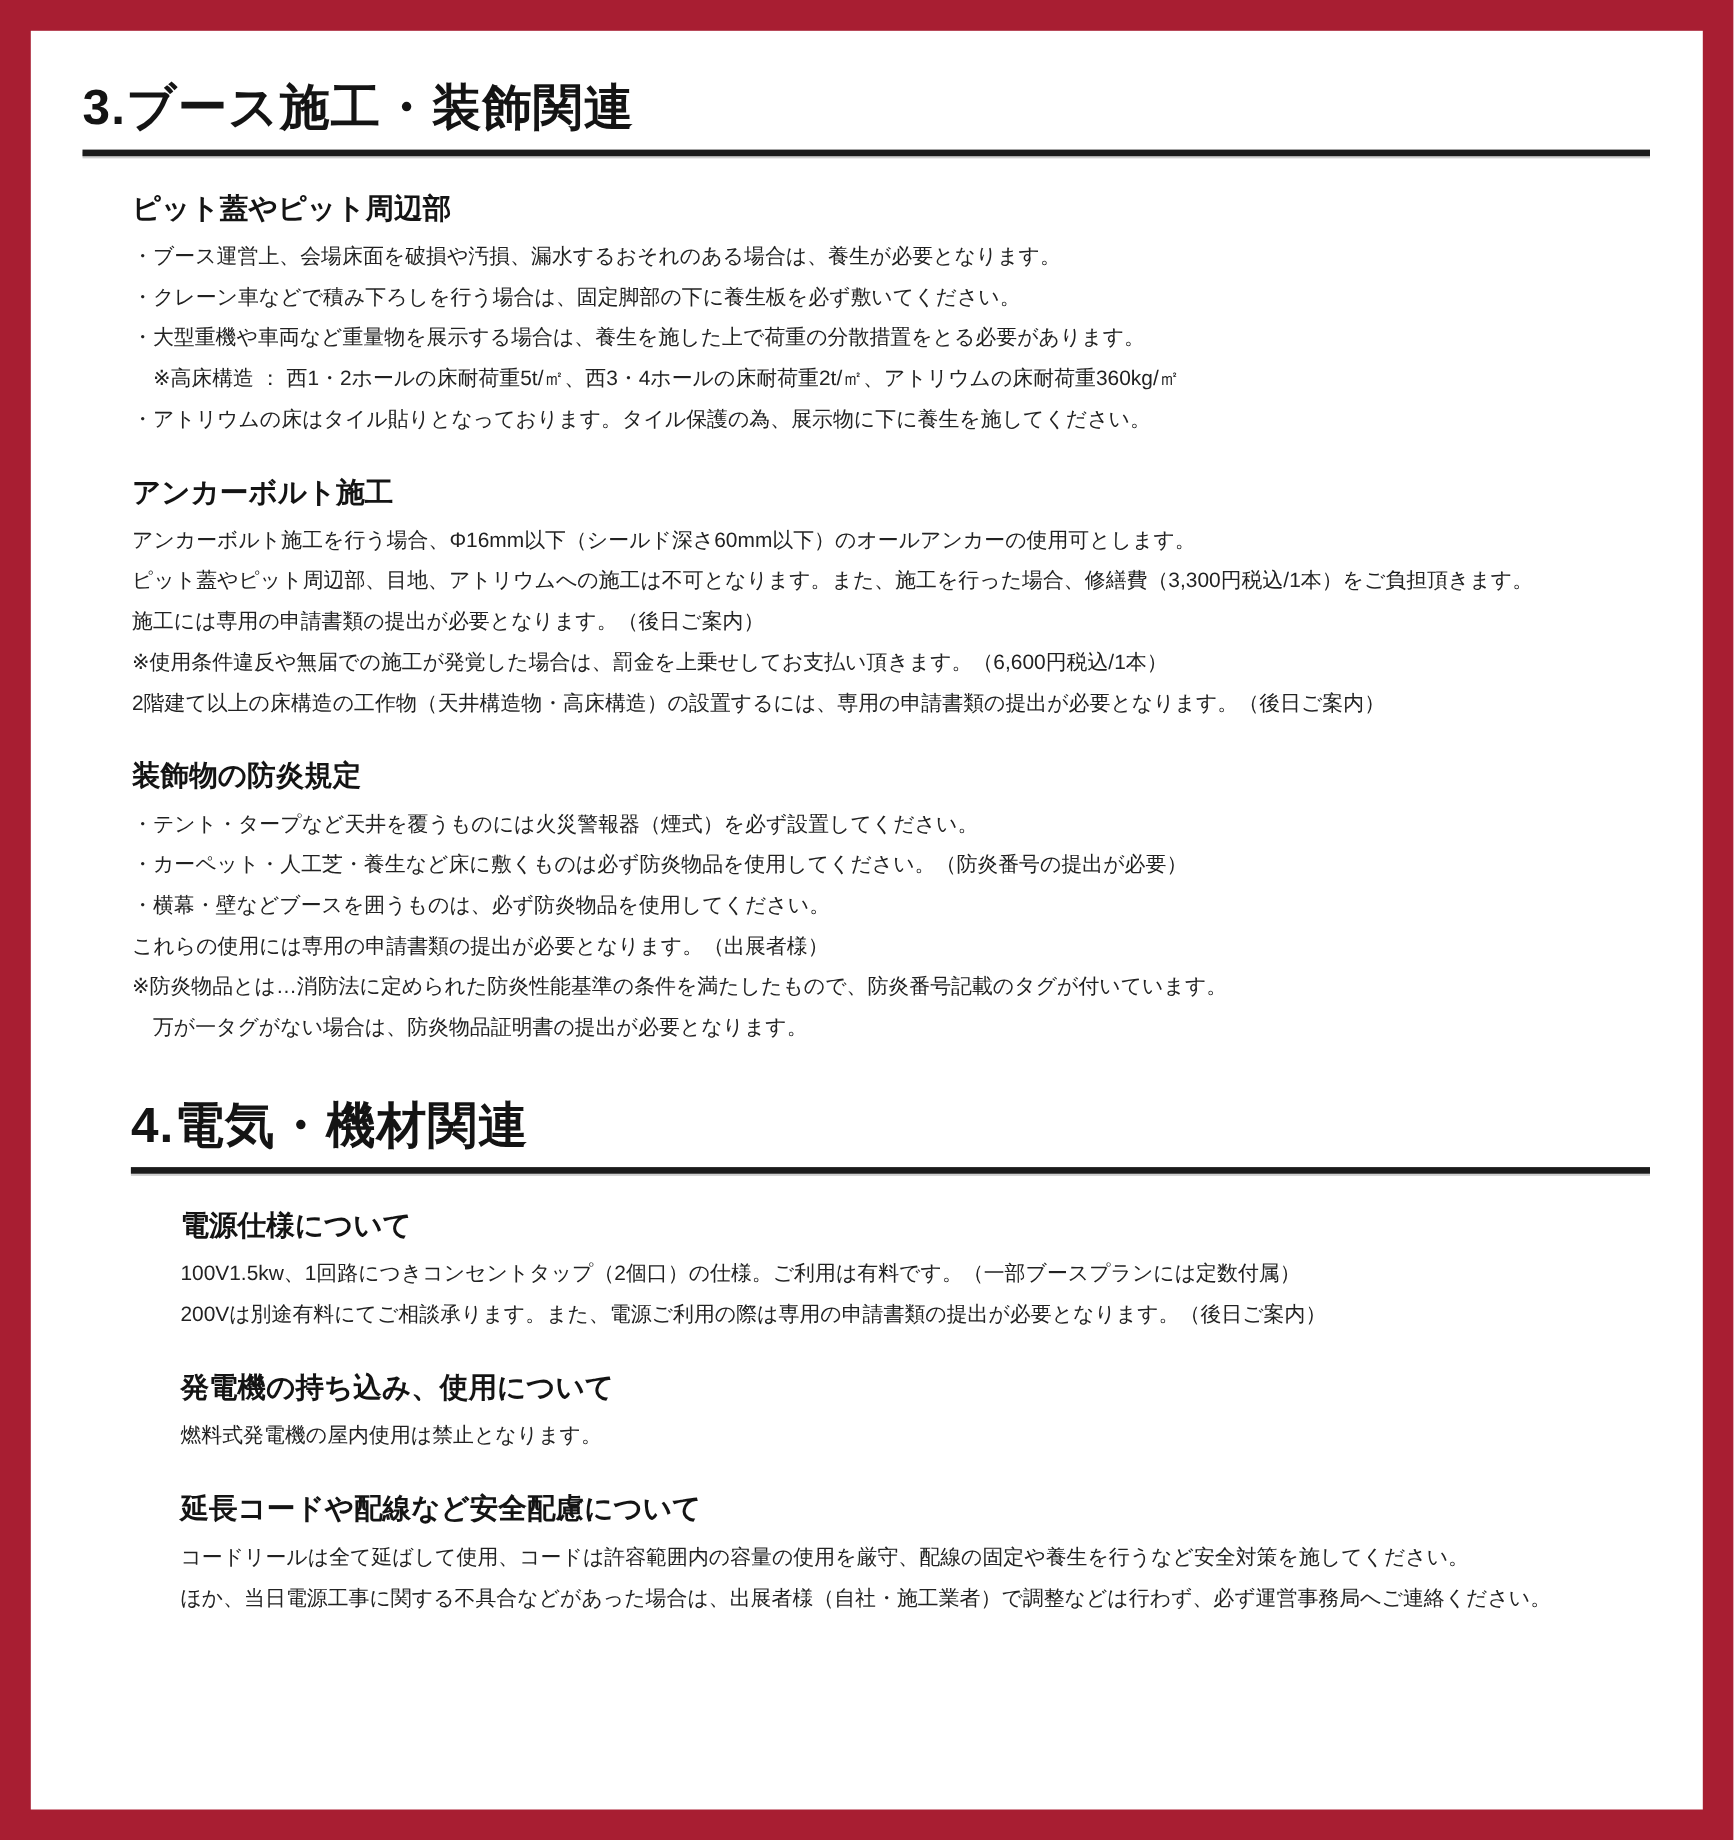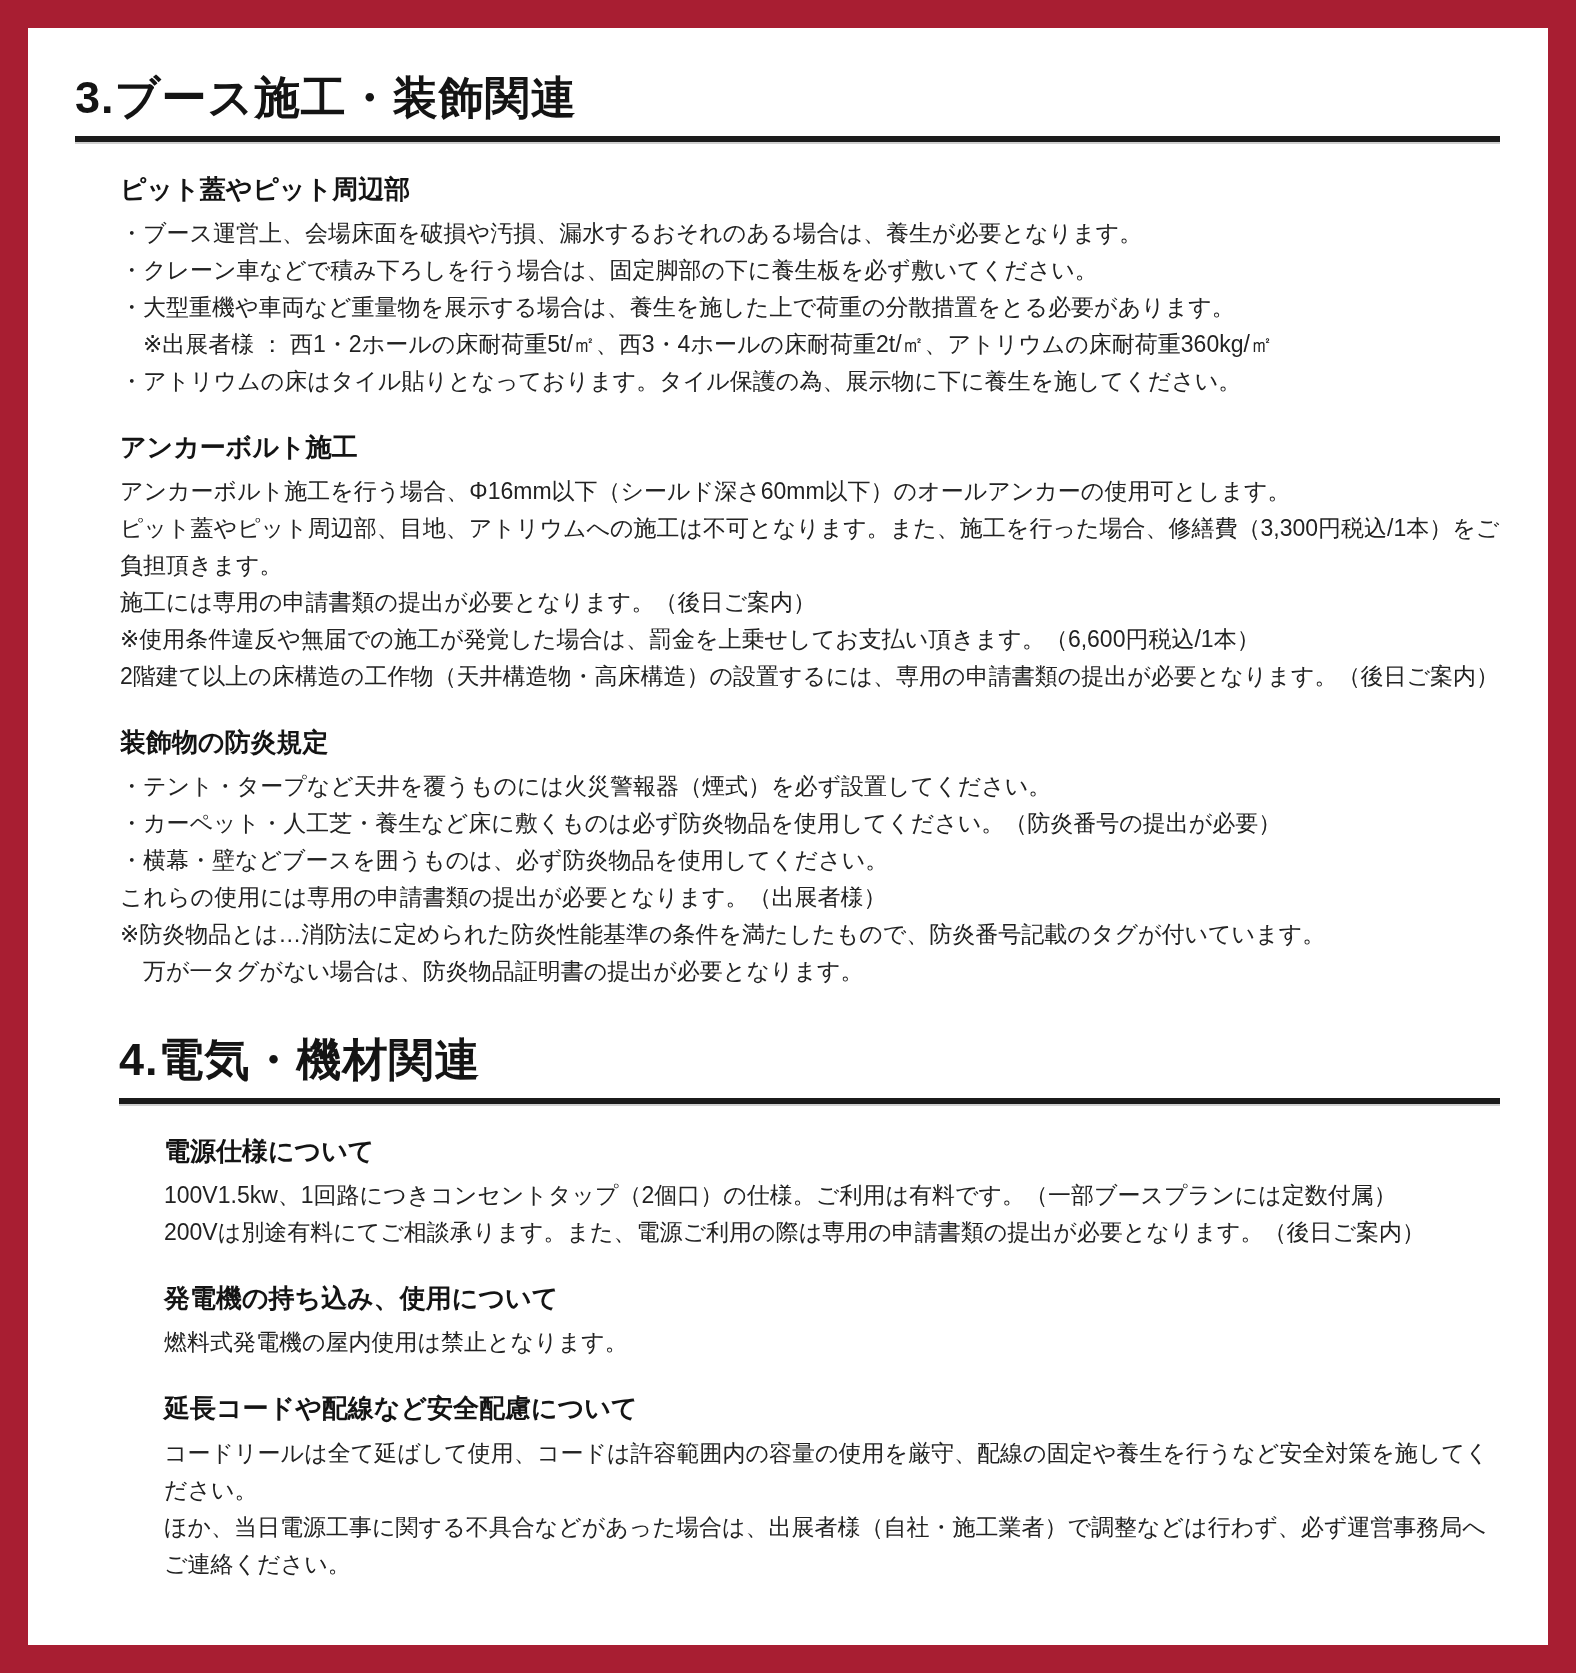--- a/index.html
+++ b/index.html
@@ -36,42 +36,42 @@
   }
   .subsection { margin-left: 45px; }
   .sub-heading {
     font-size: 26px;
     font-weight: 800;
     color: #141414;
     margin: 32px 0 10px 0;
     line-height: 1.2;
   }
   .body-line {
-    font-size: 23px;
+    font-size: 19px;
     line-height: 37px;
     margin: 0;
     color: #222222;
     white-space: pre-wrap;
   }
   .gap-lg { margin-top: 44px; margin-left: 44px; }
 </style>
 </head>
 <body>
 
 <div class="page">
   <div class="content" id="sections-root">
       <section class="doc-section">
         <h1 class="section-title">3.ブース施工・装飾関連</h1>
         <div class="section-rule"></div>
         <div class="subsection">
           <h2 class="sub-heading">ピット蓋やピット周辺部</h2>
           <p class="body-line">・ブース運営上、会場床面を破損や汚損、漏水するおそれのある場合は、養生が必要となります。</p>
           <p class="body-line">・クレーン車などで積み下ろしを行う場合は、固定脚部の下に養生板を必ず敷いてください。</p>
           <p class="body-line">・大型重機や車両など重量物を展示する場合は、養生を施した上で荷重の分散措置をとる必要があります。</p>
-          <p class="body-line">　※出展者様 ： 西1・2ホールの床耐荷重5t/㎡、西3・4ホールの床耐荷重2t/㎡、アトリウムの床耐荷重360kg/㎡</p>
+          <p class="body-line">　※高床構造 ： 西1・2ホールの床耐荷重5t/㎡、西3・4ホールの床耐荷重2t/㎡、アトリウムの床耐荷重360kg/㎡</p>
           <p class="body-line">・アトリウムの床はタイル貼りとなっております。タイル保護の為、展示物に下に養生を施してください。</p>
         </div>
         <div class="subsection">
           <h2 class="sub-heading">アンカーボルト施工</h2>
           <p class="body-line">アンカーボルト施工を行う場合、Φ16mm以下（シールド深さ60mm以下）のオールアンカーの使用可とします。</p>
           <p class="body-line">ピット蓋やピット周辺部、目地、アトリウムへの施工は不可となります。また、施工を行った場合、修繕費（3,300円税込/1本）をご負担頂きます。</p>
           <p class="body-line">施工には専用の申請書類の提出が必要となります。（後日ご案内）</p>
           <p class="body-line">※使用条件違反や無届での施工が発覚した場合は、罰金を上乗せしてお支払い頂きます。（6,600円税込/1本）</p>
         </div>
         <div class="subsection">

